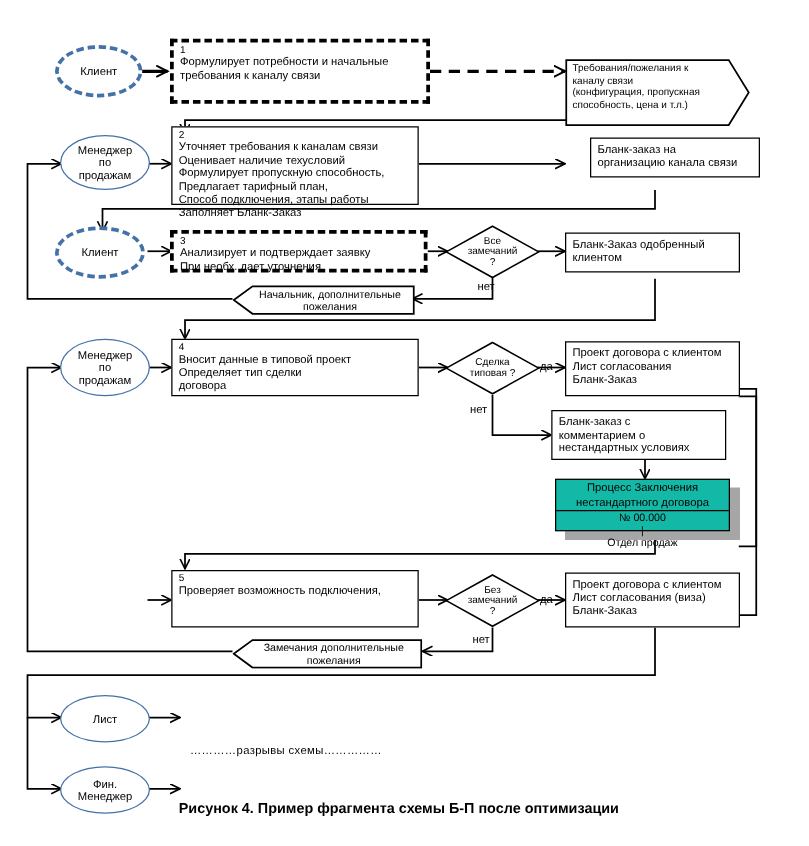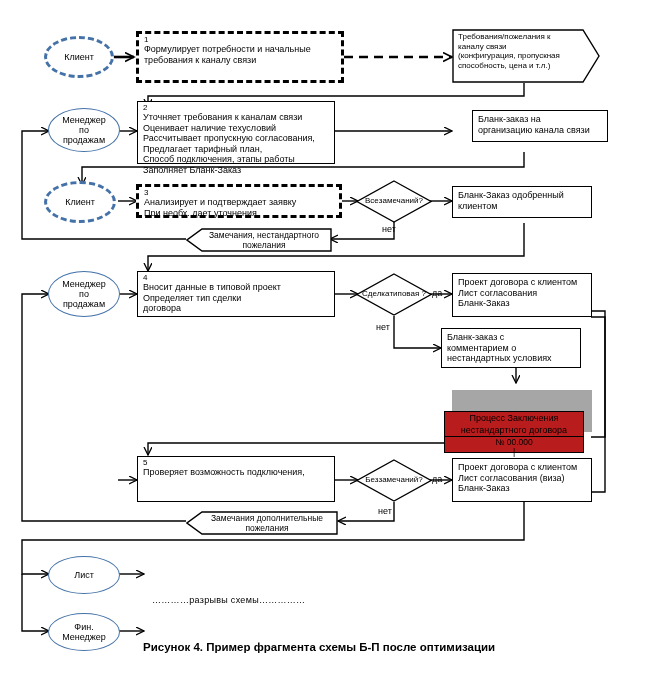--- a/index.html
+++ b/index.html
@@ -101,36 +101,35 @@
   .databox .ln { display: block; white-space: nowrap; }
 
   
   .decision {
     position: absolute;
   }
   .decision .dtext {
     position: absolute;
     left: 0; top: 0; right: 0; bottom: 0;
     display: flex;
-    flex-direction: row;
+    flex-direction: column;
     align-items: center;
     justify-content: center;
     font-size: 9px;
     line-height: 9.5px;
     text-align: center;
   }
   .decision .dtext .ln { display: block; white-space: nowrap; }
 
   
   .subproc {
     border: 1.5px solid #000;
-    background: #b91c1c;
+    background: #14b8a6;
     display: flex;
     flex-direction: column;
-    margin-top: 28px;
   }
   .subproc .sbody {
     flex: 1;
     display: flex;
     flex-direction: column;
     align-items: center;
     justify-content: center;
     font-size: 9px;
     line-height: 12px;
     text-align: center;
@@ -311,21 +310,21 @@
       <span class="ln">Формулирует потребности и начальные</span>
       <span class="ln">требования к каналу связи</span>
     </span>
   </div>
 
   <div class="node proc" style="left:137px; top:101px; width:198px; height:63px;">
     <span class="num">2</span>
     <span class="body">
       <span class="ln">Уточняет требования к каналам связи</span>
       <span class="ln">Оценивает наличие техусловий</span>
-      <span class="ln">Рассчитывает пропускную согласования,</span>
+      <span class="ln">Формулирует пропускную способность,</span>
       <span class="ln">Предлагает тарифный план,</span>
       <span class="ln">Способ подключения, этапы работы</span>
       <span class="ln">Заполняет Бланк-Заказ</span>
     </span>
   </div>
 
   <div class="node proc dashedbold" style="left:136px; top:184px; width:206px; height:34px;">
     <span class="num">3</span>
     <span class="body">
       <span class="ln">Анализирует и подтверждает заявку</span>
@@ -342,21 +341,21 @@
     </span>
   </div>
 
   <div class="node proc" style="left:137px; top:456px; width:198px; height:46px;">
     <span class="num">5</span>
     <span class="body">
       <span class="ln">Проверяет возможность подключения,</span>
     </span>
   </div>
 
-  <div class="docshape" style="left:452px; top:29px; width:148px; height:54px;">
+  <div class="docshape" style="left:452px; top:47px; width:148px; height:54px;">
     <svg class="shapebg" viewBox="0 0 148 54" preserveAspectRatio="none">
       <path d="M1,1 L131,1 L147,27 L131,53 L1,53 Z" fill="#fff" stroke="#000" stroke-width="1.4"></path>
     </svg>
     <div class="txt" style="font-size:8px; line-height:9.5px; padding:3px 20px 3px 6px;">
       <span class="ln">Требования/пожелания к</span>
       <span class="ln">каналу связи</span>
       <span class="ln">(конфигурация, пропускная</span>
       <span class="ln">способность, цена и т.л.)</span>
     </div>
   </div>
@@ -369,21 +368,21 @@
   <div class="node databox" style="left:452px; top:186px; width:140px; height:32px;">
     <span class="ln">Бланк-Заказ одобренный</span>
     <span class="ln">клиентом</span>
   </div>
 
   <div class="docshape" style="left:186px; top:228px; width:146px; height:24px;">
     <svg class="shapebg" viewBox="0 0 146 24" preserveAspectRatio="none">
       <path d="M16,1 L145,1 L145,23 L16,23 L1,12 Z" fill="#fff" stroke="#000" stroke-width="1.4"></path>
     </svg>
     <div class="txt" style="text-align:center; padding:2px 6px 2px 16px; font-size:8.5px; line-height:10px;">
-      <span class="ln">Замечания, нестандартного</span>
+      <span class="ln">Начальник, дополнительные</span>
       <span class="ln">пожелания</span>
     </div>
   </div>
 
   <div class="node databox" style="left:452px; top:273px; width:140px; height:44px;">
     <span class="ln">Проект договора с клиентом</span>
     <span class="ln">Лист согласования</span>
     <span class="ln">Бланк-Заказ</span>
   </div>
 

